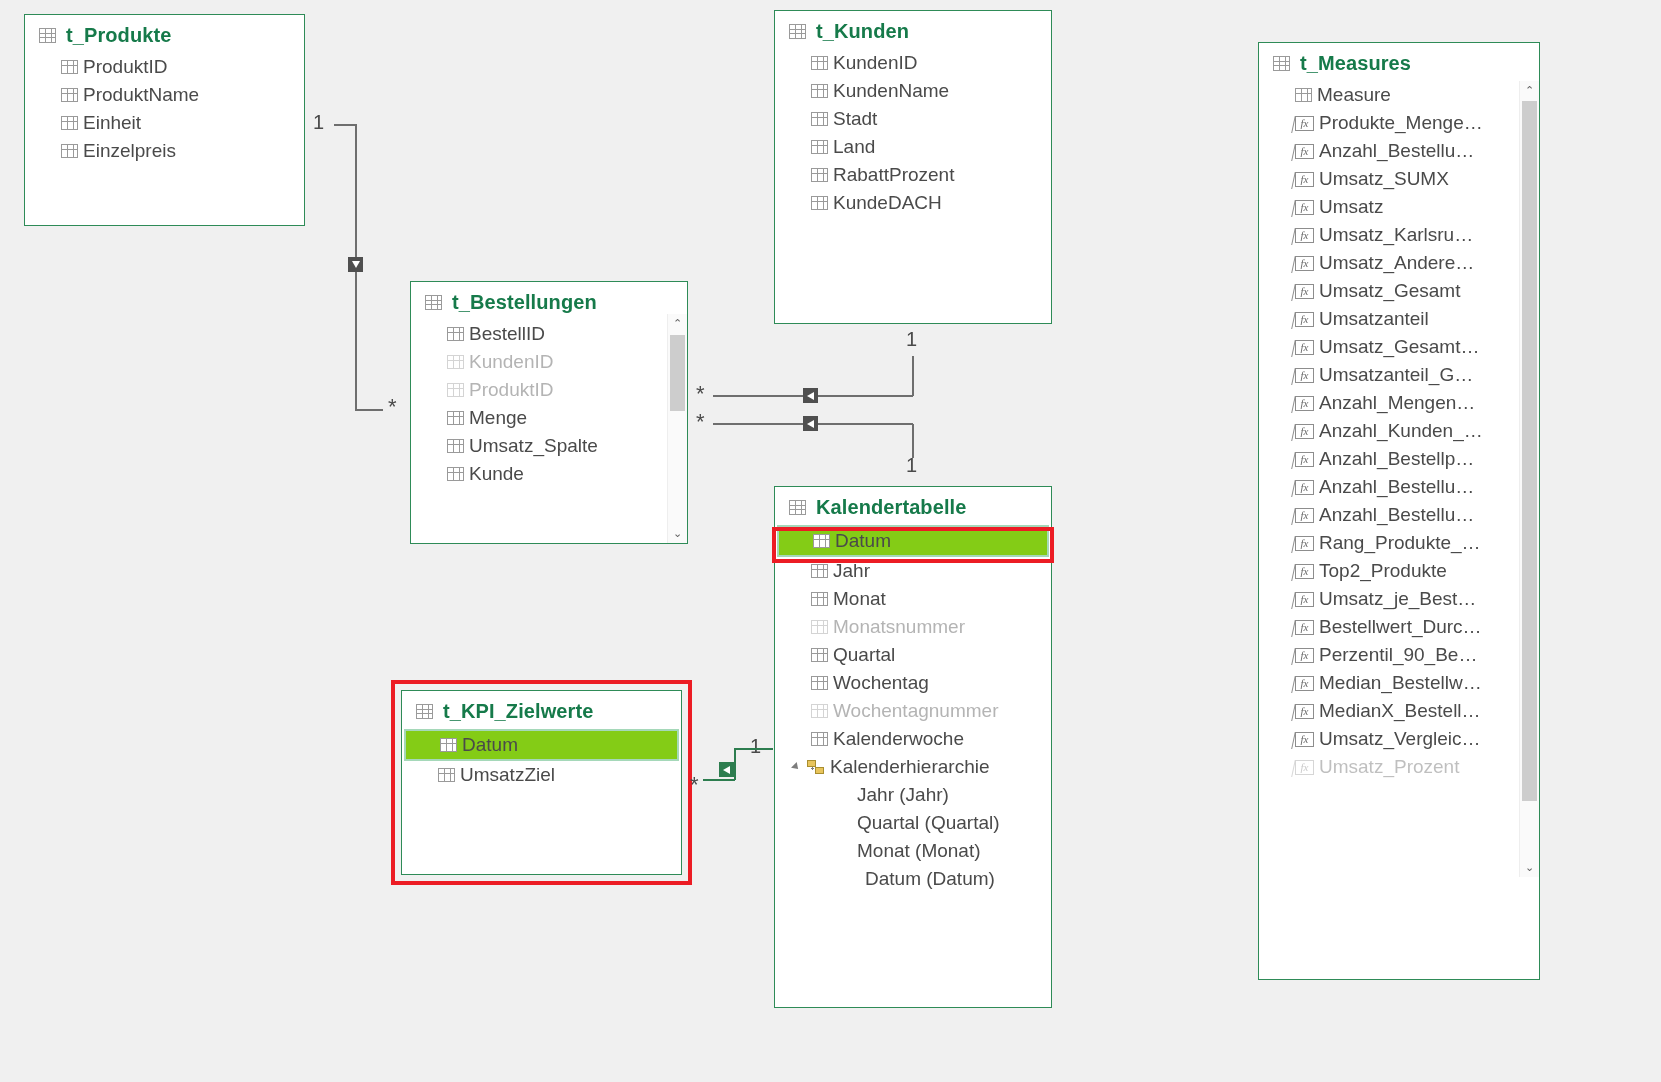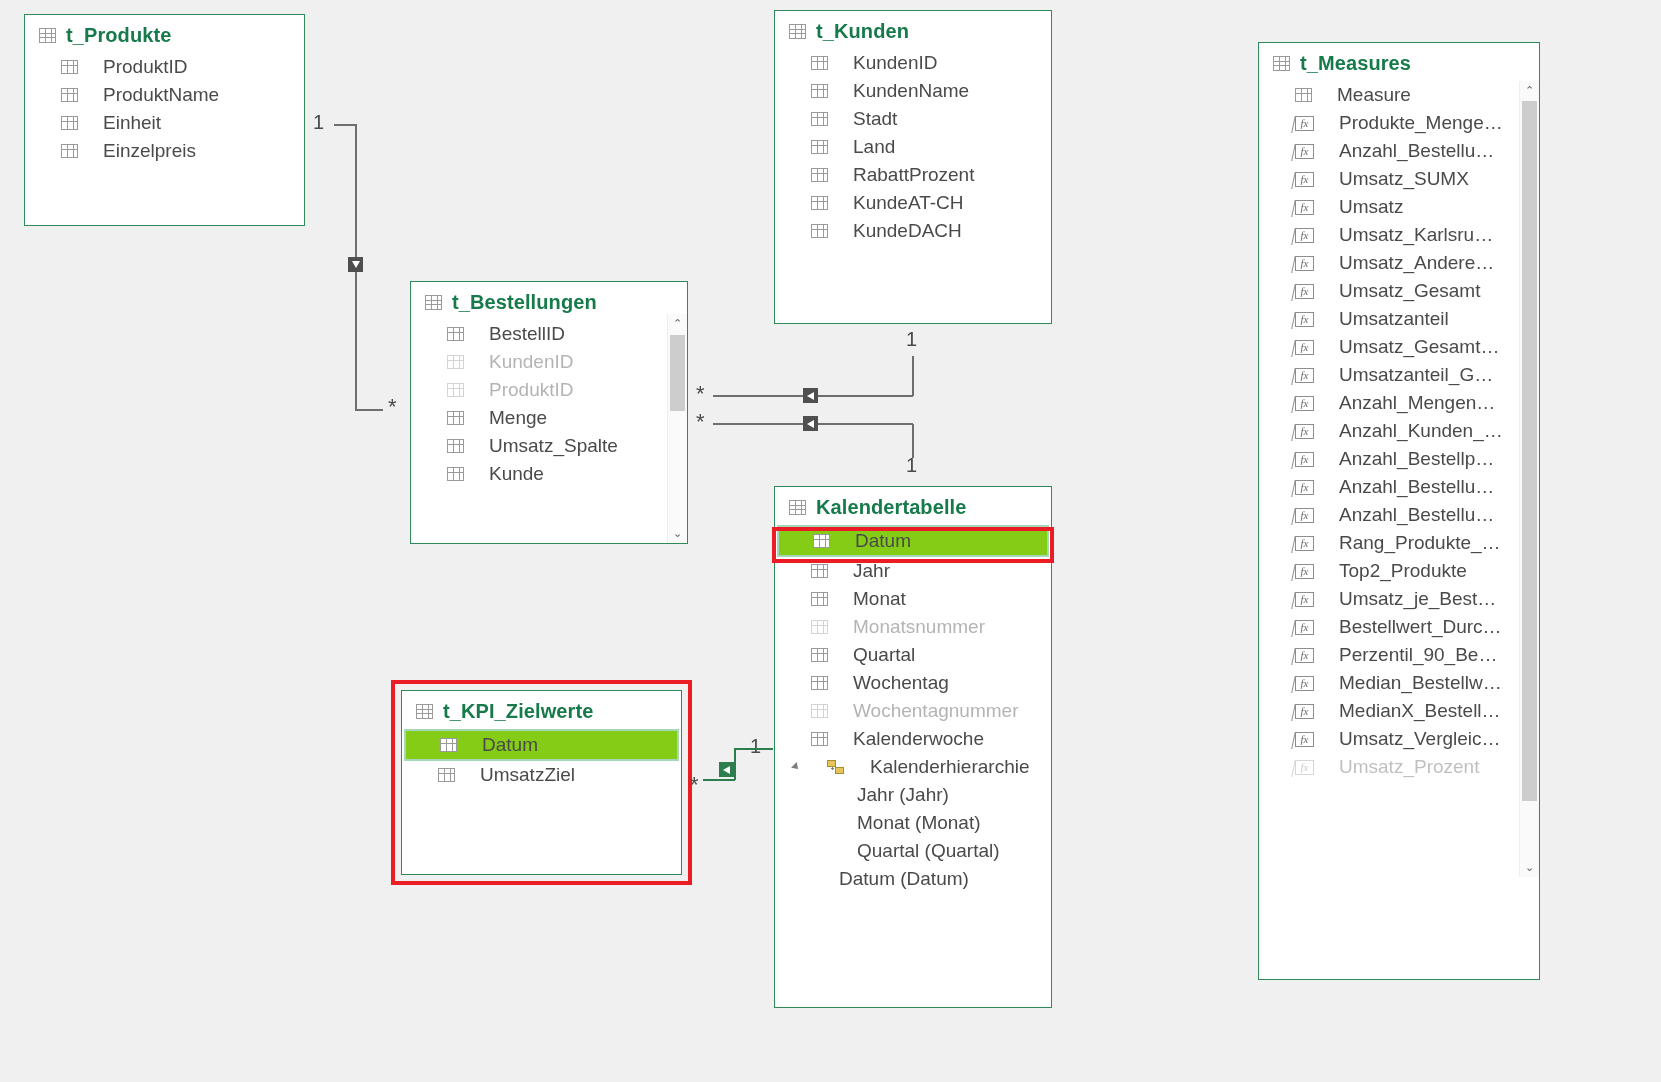--- a/index.html
+++ b/index.html
@@ -33,21 +33,21 @@
     font-size: 20px;
     letter-spacing: .1px;
     white-space: nowrap;
   }
   .fields {
     padding: 0 0 6px 0;
   }
   .field {
     display: flex;
     align-items: center;
-    gap: 25px;
+    gap: 5px;
     padding: 3px 0 3px 36px;
     font-size: 19px;
     color: #4a4a4a;
     white-space: nowrap;
     box-sizing: border-box;
   }
   .field.dim { color: #b4b4b4; }
   .field.dim .ico-col { opacity: .42; }
 
   
@@ -298,24 +298,20 @@
     <div class="field">
       <span class="ico-col"></span>
       <span>Land</span>
     </div>
     <div class="field">
       <span class="ico-col"></span>
       <span>RabattProzent</span>
     </div>
     <div class="field">
       <span class="ico-col"></span>
-      <span>KundeAT-CH</span>
-    </div>
-    <div class="field">
-      <span class="ico-col"></span>
       <span>KundeDACH</span>
     </div>
   </div>
 </div>
 
 <div class="tbl" style="left:401px; top:690px; width:281px; height:185px;">
   <div class="tbl-title">
     <span class="ico-tbl"></span>
     <span>t_KPI_Zielwerte</span>
   </div>
@@ -376,26 +372,26 @@
         <span class="f1"></span>
           <span class="f2"></span>
           <span class="plus"></span>
       </span>
       <span>Kalenderhierarchie</span>
     </div>
     <div class="field" style="padding-left:82px;">
       <span>Jahr (Jahr)</span>
     </div>
     <div class="field" style="padding-left:82px;">
+      <span>Quartal (Quartal)</span>
+    </div>
+    <div class="field" style="padding-left:82px;">
       <span>Monat (Monat)</span>
     </div>
-    <div class="field" style="padding-left:82px;">
-      <span>Quartal (Quartal)</span>
-    </div>
-    <div class="field" style="padding-left:64px;">
+    <div class="field" style="padding-left:90px;">
       <span>Datum (Datum)</span>
     </div>
   </div>
 </div>
 <div class="redbox" style="left:772px; top:527px; width:282px; height:36px;"></div>
 
 <div class="tbl" style="left:1258px; top:14px; width:282px; height:938px;margin-top:28px;">
   <div class="tbl-title">
     <span class="ico-tbl"></span>
     <span>t_Measures</span>

